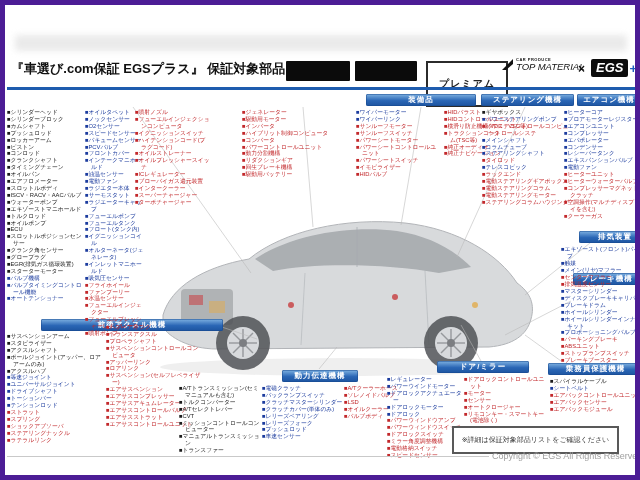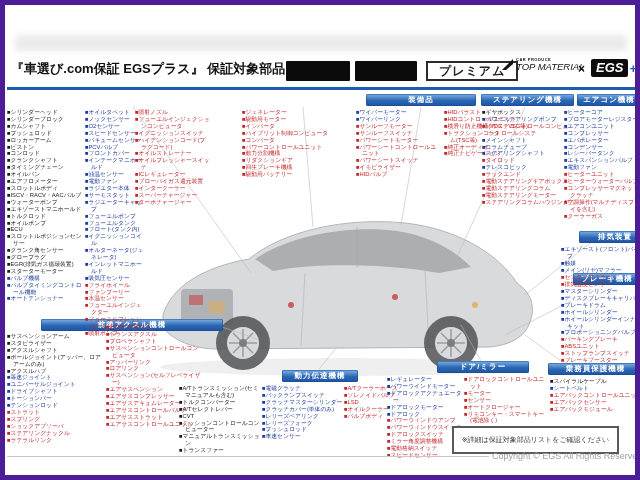--- a/index.html
+++ b/index.html
@@ -6,22 +6,22 @@
   .page{position:relative;width:640px;height:480px;background:#fff;overflow:hidden;
         border:5px solid #4c1d95;box-sizing:border-box;
         font-family:"Liberation Sans","DejaVu Sans",sans-serif;}
   .blur-strip{position:absolute;left:10px;top:30px;width:612px;height:16px;
         background:#d9d9d9;filter:blur(3px);opacity:.55;border-radius:3px;}
   .title{position:absolute;left:6px;top:55px;font-size:13px;font-weight:bold;color:#111;
         letter-spacing:0;white-space:nowrap;}
   .redacted{position:absolute;top:56px;height:20px;background:#0b0b0b;border-radius:1px;}
   .r1{left:281px;width:64px;} .r2{left:350px;width:62px;}
   .premium{position:absolute;left:421px;top:56px;height:16px;border:2px solid #2b2b2b;
-        background:#fff;font-size:12px;font-weight:bold;color:#222;line-height:16px;
-        padding:0 11px;letter-spacing:1px;}
+        background:#fff;font-size:10px;font-weight:bold;color:#222;line-height:16px;
+        padding:13px 11px;letter-spacing:1px;}
   .tm-logo{position:absolute;left:496px;top:53px;display:flex;align-items:center;gap:2px;}
   .tm-text{display:flex;flex-direction:column;line-height:1;}
   .tm-small{font-size:4px;font-weight:bold;color:#111;letter-spacing:.5px;}
   .tm-big{font-size:9.5px;font-weight:normal;color:#111;font-style:italic;letter-spacing:0;}
   .x-mark{position:absolute;left:573px;top:57px;font-size:12px;font-weight:bold;color:#111;}
   .egs-logo{position:absolute;left:586px;top:54px;display:flex;align-items:center;}
   .egs-box{background:#0c0c0c;color:#fff;font-size:13px;font-weight:bold;font-style:italic;
         padding:2px 5px 3px 5px;line-height:1;border-radius:2px;text-align:center;}
   .egs-plus{color:#1f5fc0;font-size:13px;font-weight:bold;line-height:1;margin-left:1px;}
   .blue-rule{position:absolute;left:2px;top:82px;width:636px;height:3px;background:#1e5cae;}

